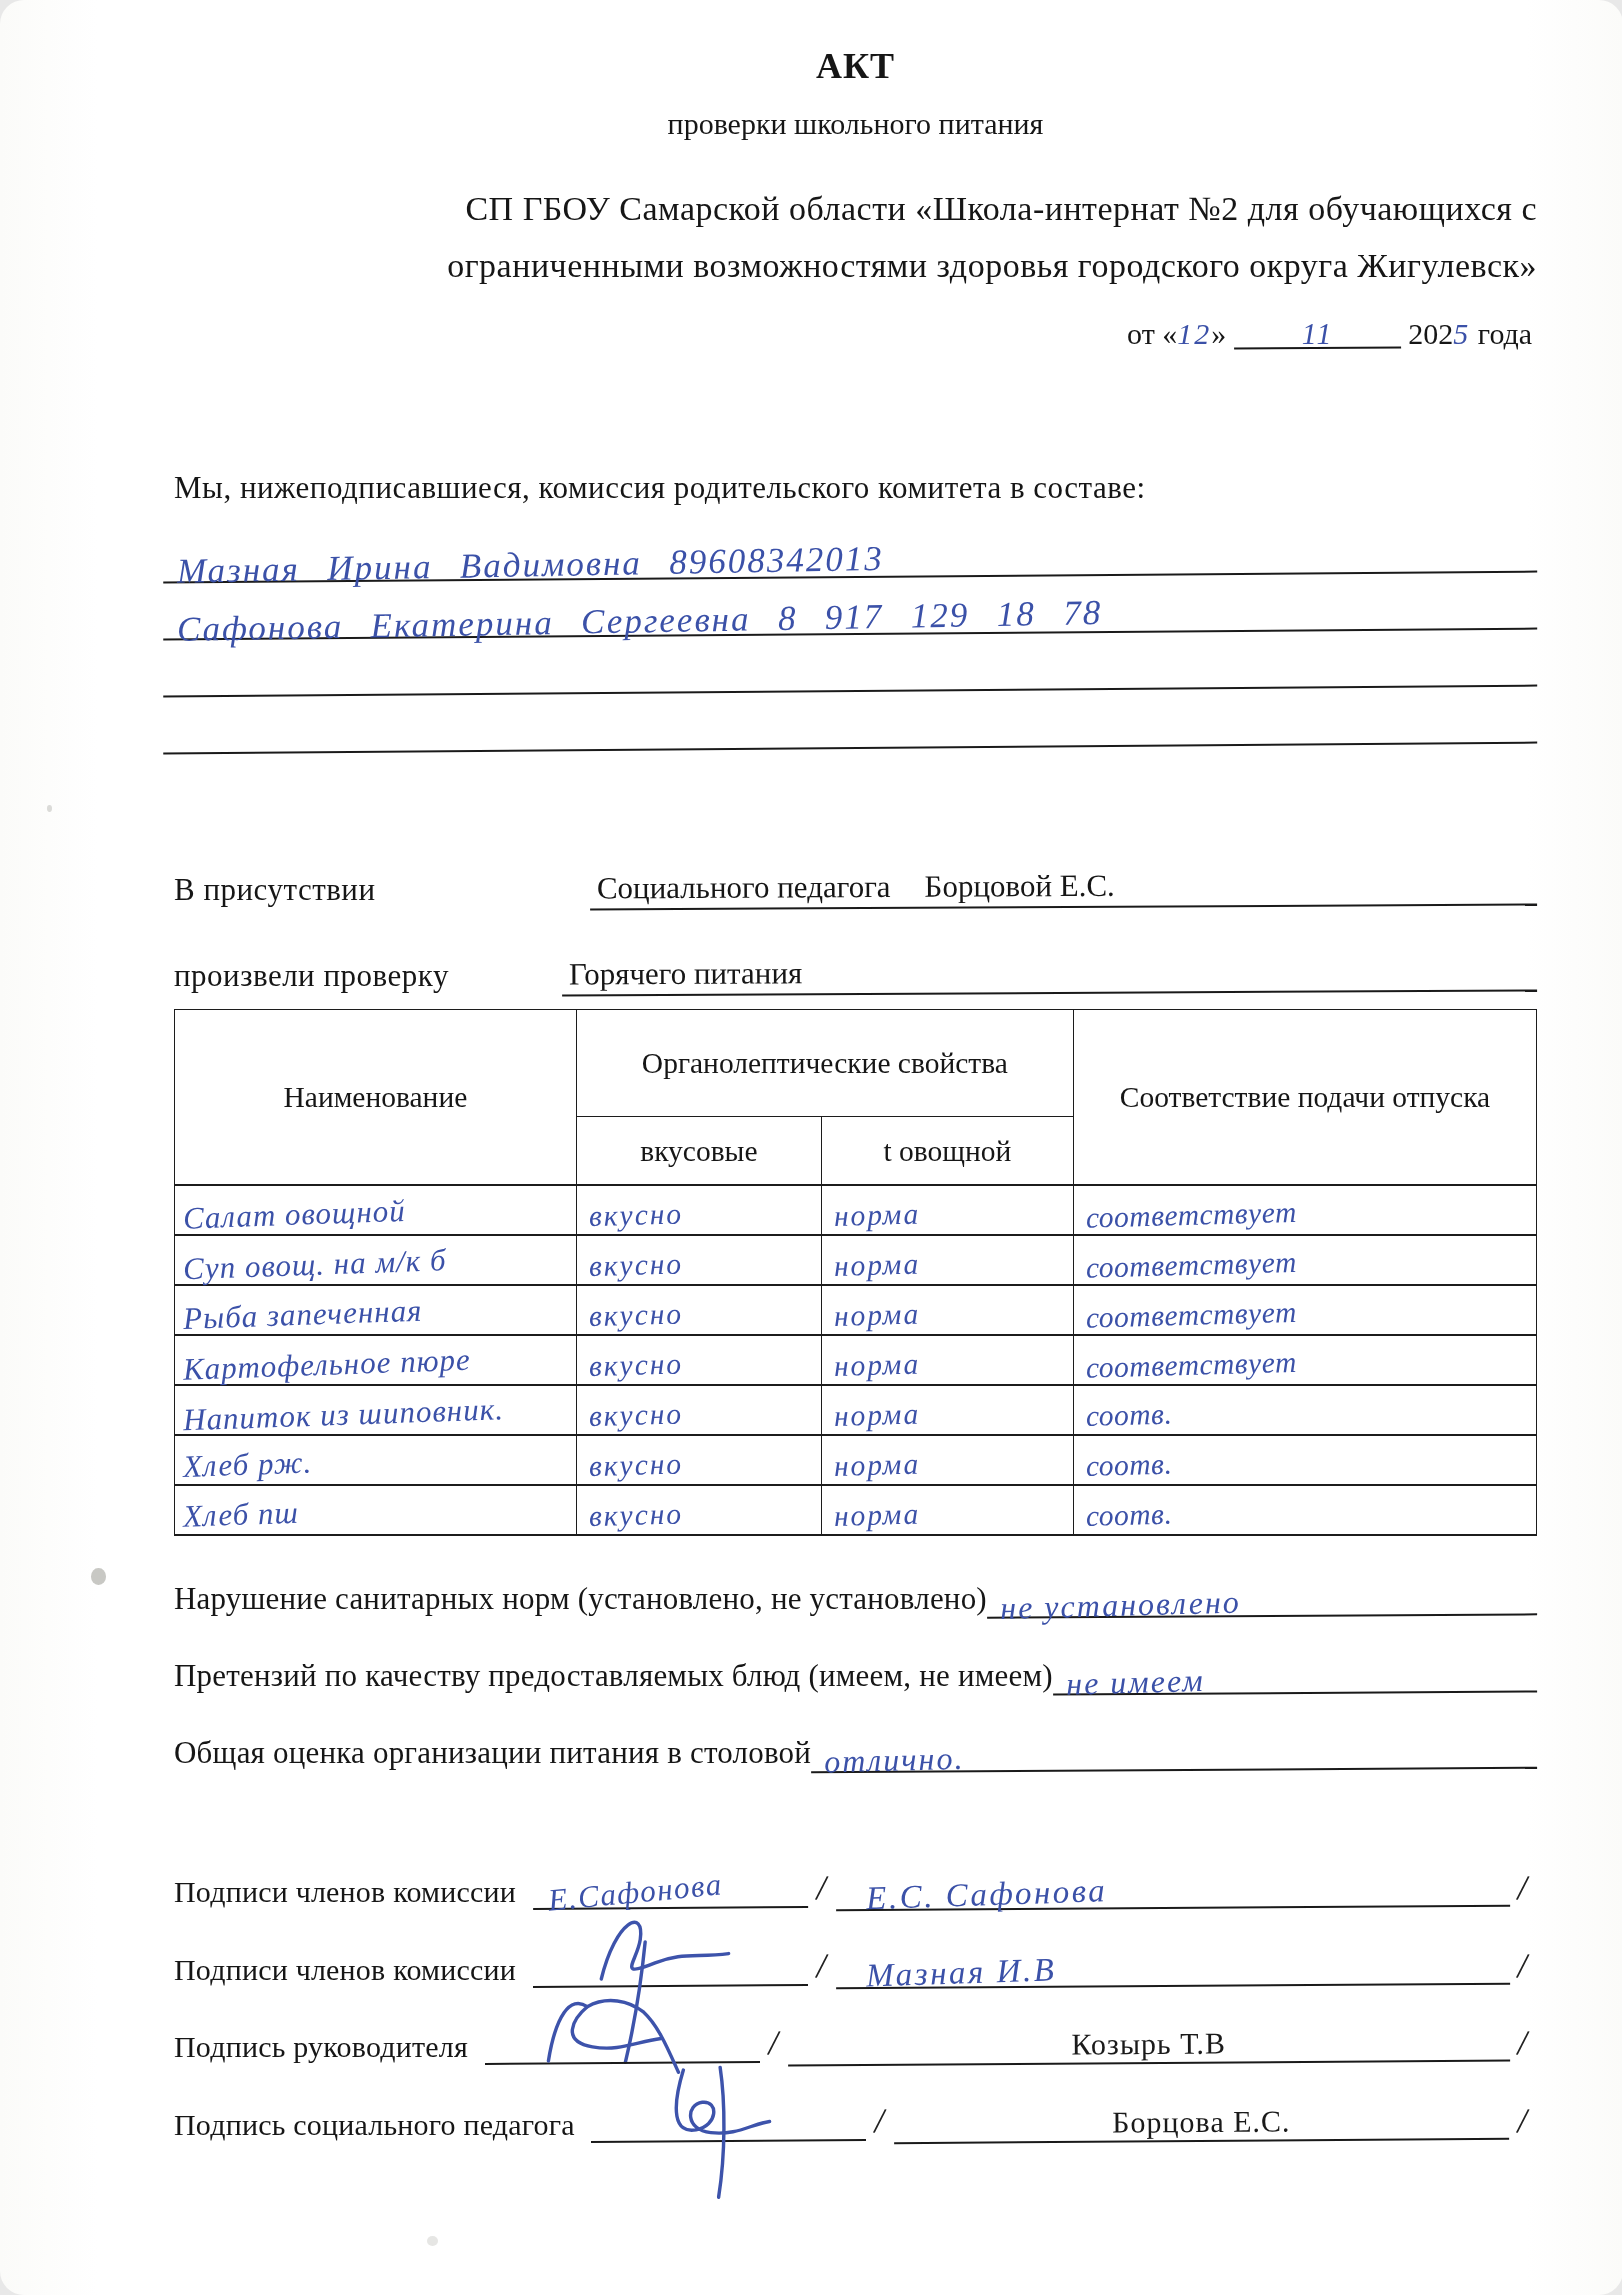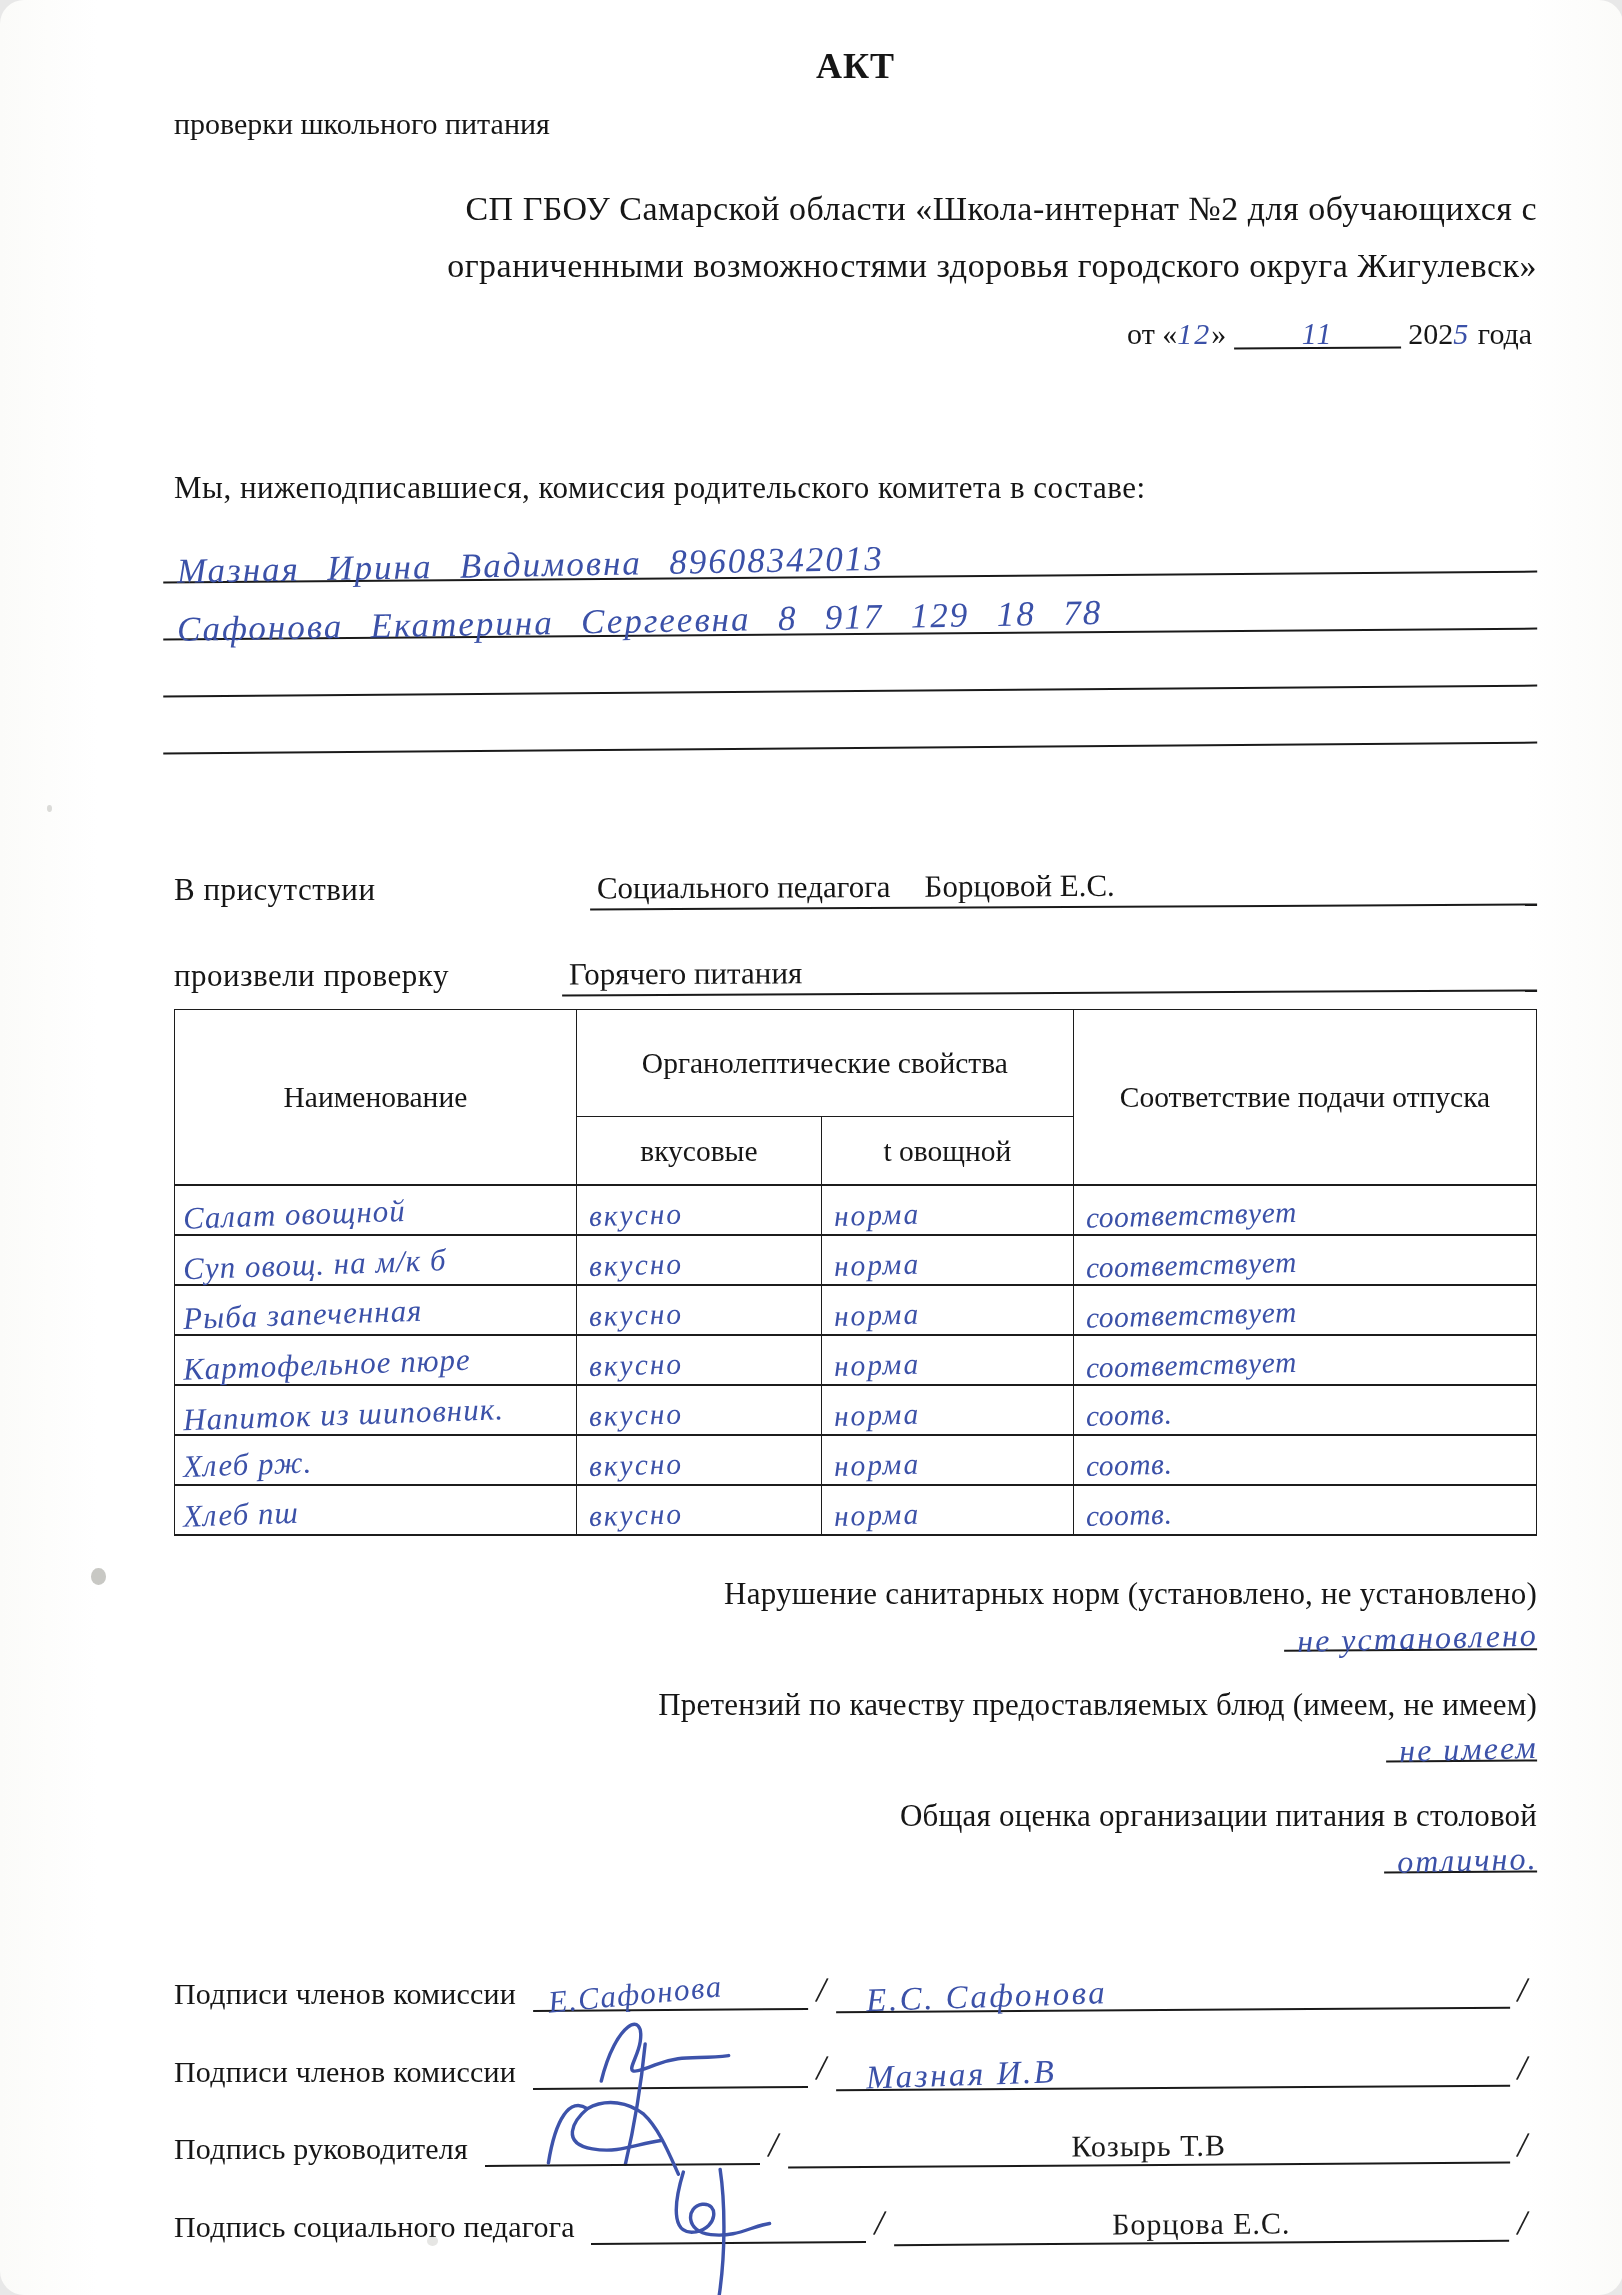--- a/index.html
+++ b/index.html
@@ -11,21 +11,21 @@
     background:linear-gradient(90deg,#fbfbf9 0%, #ffffff 6%, #ffffff 94%, #fbfbf9 100%);
     font-family:"Liberation Serif", serif;
     color:#161616;
     overflow:hidden;
     border-radius:24px;
   }
   .inner { padding:45px 86px 0 174px; }
 
   
   .title { text-align:center; font-size:36px; font-weight:bold; letter-spacing:1px; }
-  .subtitle { text-align:left; font-size:30px; margin-top:19.6px; }
+  .subtitle { text-align:center; font-size:30px; margin-top:19.6px; }
   .org { text-align:right; font-size:34px; line-height:1.7; margin-top:39px; letter-spacing:0.5px; }
   .date-row { text-align:right; font-size:30px; margin-top:21.6px; padding-right:4.9px; }
   .date-blank {
     display:inline-block; min-width:167px; text-align:center;
     border-bottom:2.9px solid #181818; transform:rotate(-0.4deg);
     vertical-align:baseline; line-height:0.9;
   }
 
   
   .hw {
@@ -69,21 +69,21 @@
   table.menu thead th { text-align:center; line-height:1.5; }
   table.menu tbody td { height:46px; border-bottom-width:2.9px; position:relative; }
   table.menu tbody tr td { border-top-width:2.9px; }
   col.c1 { width:29.5%; } col.c2 { width:18%; } col.c3 { width:18.5%; } col.c4 { width:34%; }
   td .hw { display:inline-block; font-size:29.5px; transform:rotate(-1.6deg) translateY(4.9px); padding-left:10.8px; }
   td.cell-name .hw { font-size:31px; letter-spacing:1px; transform:rotate(-2deg) translateY(4.9px); padding-left:6.9px; }
   td.cell-norm .hw { letter-spacing:0.5px; }
 
   
   .findings { margin-top:40px; }
-  .find-row { display:flex; align-items:flex-end; min-height:41px; margin-bottom:36px; font-size:31px;flex-direction:column; }
+  .find-row { display:flex; align-items:flex-end; min-height:41px; margin-bottom:36px; font-size:31px; }
   .find-row .flbl { white-space:nowrap; letter-spacing:0.2px; }
   .find-row .fblank {
     flex:1; border-bottom:2.9px solid #1a1a1a; transform:rotate(-0.35deg);
     padding-left:12.8px;
   }
   .find-row .hw { font-size:32px; display:inline-block; transform:rotate(-1.2deg) translateY(7.9px); }
 
   
   .signs { margin-top:89px; }
   .sig-row { display:flex; align-items:flex-end; min-height:49px; margin-bottom:28.5px; font-size:30px; }

